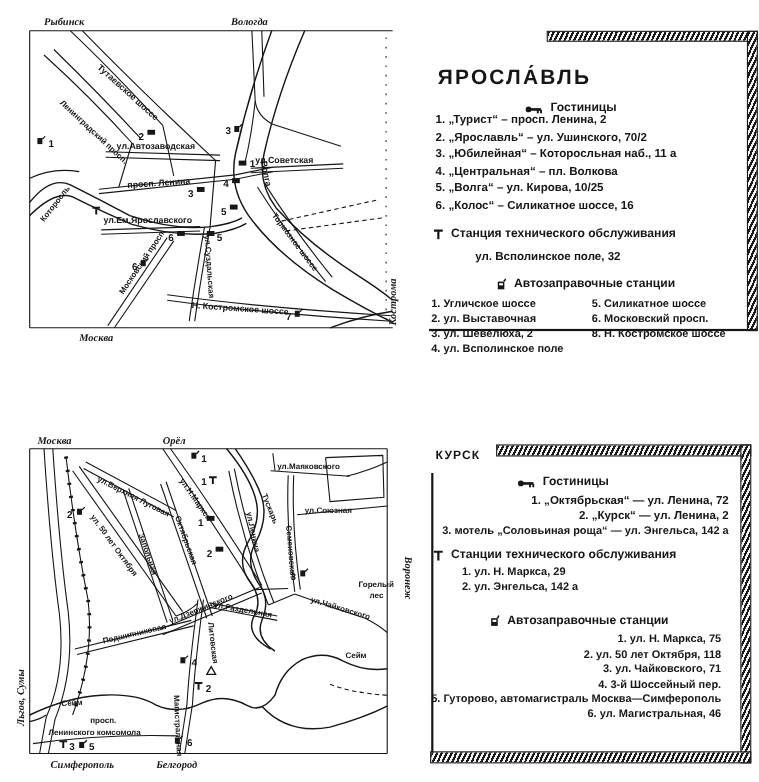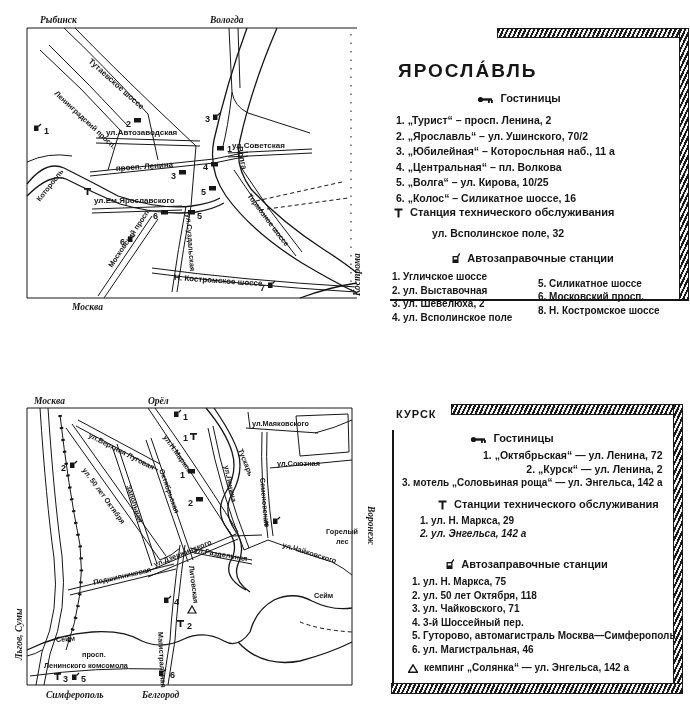--- a/index.html
+++ b/index.html
@@ -18,21 +18,21 @@
   .panel{position:absolute;color:#161616;}
   .ptitle{position:absolute;font-weight:700;letter-spacing:2px;font-size:19px;
           font-family:"Liberation Sans",sans-serif;}
   .sec{position:absolute;}
   .hrow{display:flex;align-items:flex-end;gap:7px;font-weight:700;font-size:11px;}
   .line{font-size:10.5px;font-weight:600;line-height:15.5px;white-space:nowrap;}
   .line2{font-size:10px;font-weight:600;line-height:13.5px;white-space:nowrap;}
   .hatch{position:absolute;background:repeating-linear-gradient(115deg,#1a1a1a 0 2px,#f4f4f4 2px 4px);
          outline:1px solid #1a1a1a;}
   .thinline{position:absolute;background:#161616;}
-  .cols{display:flex;align-items:center;}
+  .cols{display:flex;}
   .ic{display:inline-block;vertical-align:-1px;}
 </style>
 </head>
 <body>
 
 <div id="page">
 
 <svg id="mapsvg" width="690" height="711" viewBox="0 0 690 711">
   <defs>
     <g id="pumpS">
@@ -268,21 +268,21 @@
     <div class="hrow" style="justify-content:center;">
       <svg class="ic" width="16" height="9">
             <circle cx="3.5" cy="4.5" r="2.6" fill="#161616"></circle>
             <rect x="5" y="3.3" width="10" height="2.4" fill="#161616"></rect>
             <rect x="11" y="5" width="1.8" height="3" fill="#161616"></rect>
             <rect x="14" y="5" width="1.8" height="3" fill="#161616"></rect>
           </svg>
       <span>Гостиницы</span>
     </div>
   </div>
-  <div class="sec" style="left:8px;top:57px;">
+  <div class="sec" style="left:8px;top:46px;">
     <div class="line">1. „Турист“ – просп. Ленина, 2</div>
     <div class="line">2. „Ярославль“ – ул. Ушинского, 70/2</div>
     <div class="line">3. „Юбилейная“ – Которосльная наб., 11 а</div>
     <div class="line">4. „Центральная“ – пл. Волкова</div>
     <div class="line">5. „Волга“ – ул. Кирова, 10/25</div>
     <div class="line">6. „Колос“ – Силикатное шоссе, 16</div>
   </div>
   <div class="sec" style="left:6px;top:150px;">
     <div class="hrow">
       <svg class="ic" width="9" height="10">
@@ -328,53 +328,45 @@
             <rect x="14" y="5" width="1.8" height="3" fill="#161616"></rect>
           </svg>
       <span>Гостиницы</span>
     </div>
   </div>
   <div class="sec" style="left:10px;top:48px;text-align:right;">
     <div class="line" style="line-height:14px;">1. „Октябрьская“ — ул. Ленина, 72</div>
     <div class="line" style="line-height:14px;">2. „Курск“ — ул. Ленина, 2</div>
     <div class="line" style="line-height:14px;font-size:10px;">3. мотель „Соловьиная роща“ — ул. Энгельса, 142 а</div>
   </div>
-  <div class="sec" style="left:2px;top:98px;padding-left:44px;">
+  <div class="sec" style="left:2px;top:98px;">
     <div class="hrow">
       <svg class="ic" width="9" height="10">
             <path d="M0.5,1.6 H8.5 M4.5,1.6 V9.5" stroke="#161616" stroke-width="2"></path>
           </svg>
       <span>Станции технического обслуживания</span>
     </div>
   </div>
   <div class="sec" style="left:28px;top:115px;">
     <div class="line2" style="line-height:12.5px;">1. ул. Н. Маркса, 29</div>
-    <div class="line2" style="line-height:12.5px;font-style:italic;">2. ул. Энгельса, 142 а</div>
+    <div class="line2" style="line-height:12.5px;">2. ул. Энгельса, 142 а</div>
   </div>
   <div class="sec" style="left:0;top:158px;width:270px;">
     <div class="hrow" style="justify-content:center;">
       <svg class="ic" width="8" height="11">
             <rect x="0.5" y="3" width="6" height="7" fill="#161616"></rect>
             <path d="M6,3 L8,0.5" stroke="#161616" stroke-width="1.4"></path>
             <rect x="1.8" y="4.4" width="3.4" height="2" fill="#fff"></rect>
           </svg>
       <span>Автозаправочные станции</span>
     </div>
   </div>
-  <div class="sec" style="left:20px;top:175px;">
+  <div class="sec" style="left:0;top:175px;text-align:right;">
     <div class="line2">1. ул. Н. Маркса, 75</div>
     <div class="line2">2. ул. 50 лет Октября, 118</div>
     <div class="line2">3. ул. Чайковского, 71</div>
     <div class="line2">4. 3-й Шоссейный пер.</div>
     <div class="line2">5. Гуторово, автомагистраль Москва—Симферополь</div>
     <div class="line2">6. ул. Магистральная, 46</div>
   </div>
-  <div class="sec" style="left:16px;top:262px;">
-    <div class="hrow" style="font-weight:600;font-size:10px;gap:6px;">
-      <svg class="ic" width="10" height="9">
-            <path d="M5,0.8 L9.4,8.2 H0.6 Z" fill="none" stroke="#161616" stroke-width="1.4"></path>
-          </svg>
-      <span style="font-weight:600;">кемпинг „Солянка“ — ул. Энгельса, 142 а</span>
-    </div>
-  </div>
 </div>
 
 </div>
 
 </body></html>

